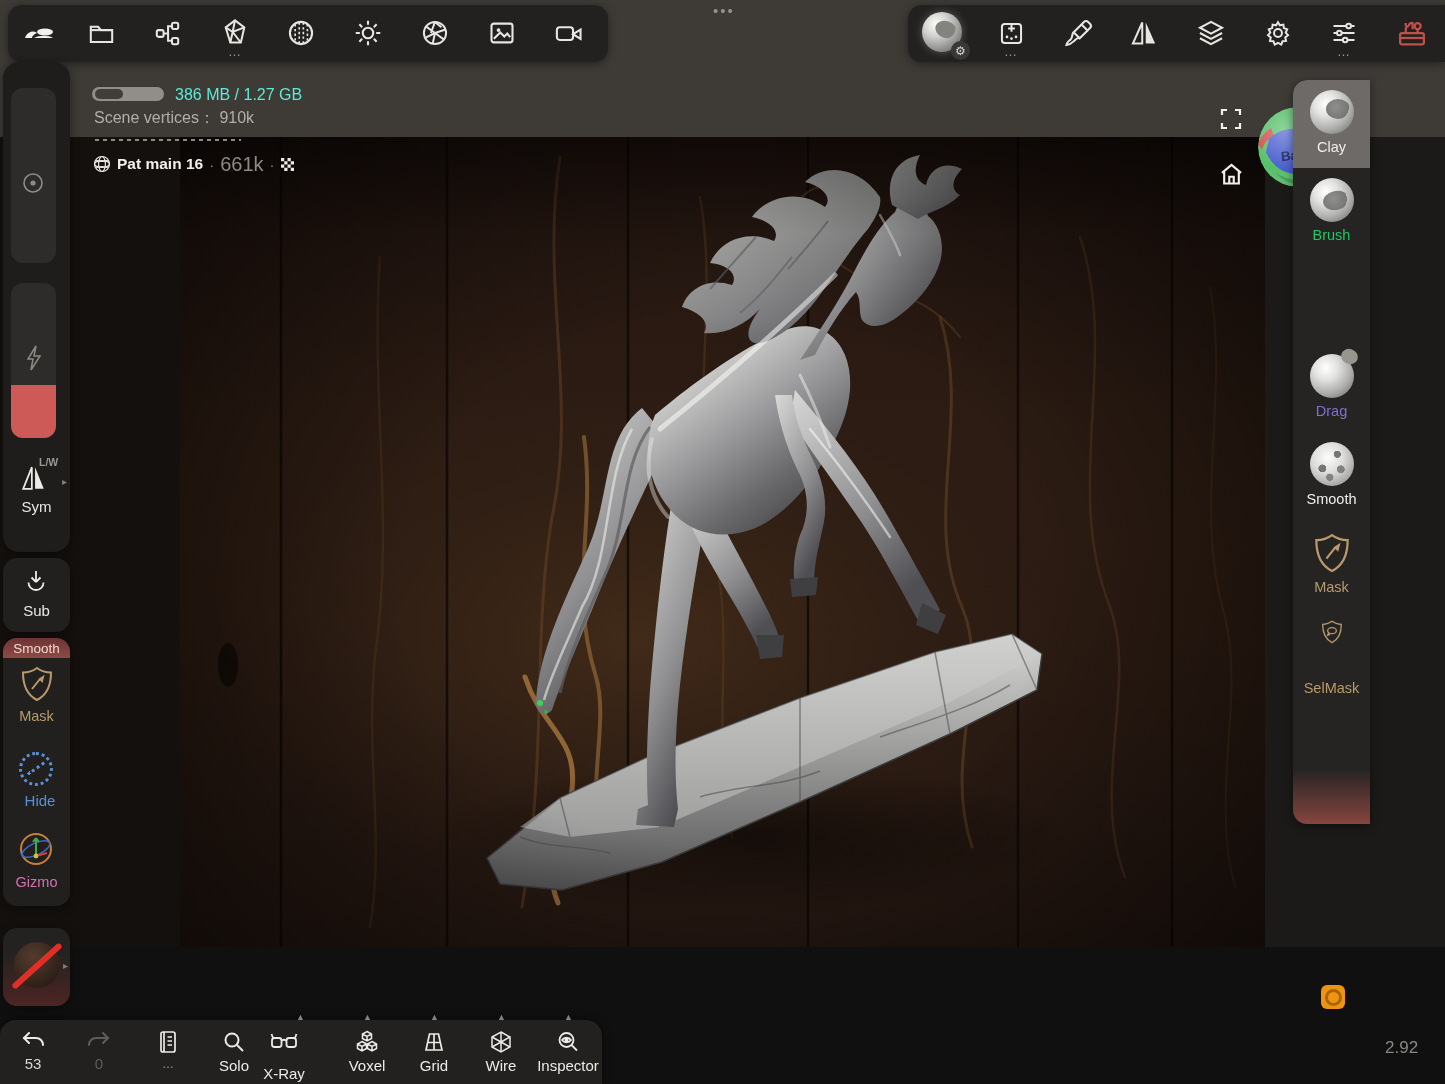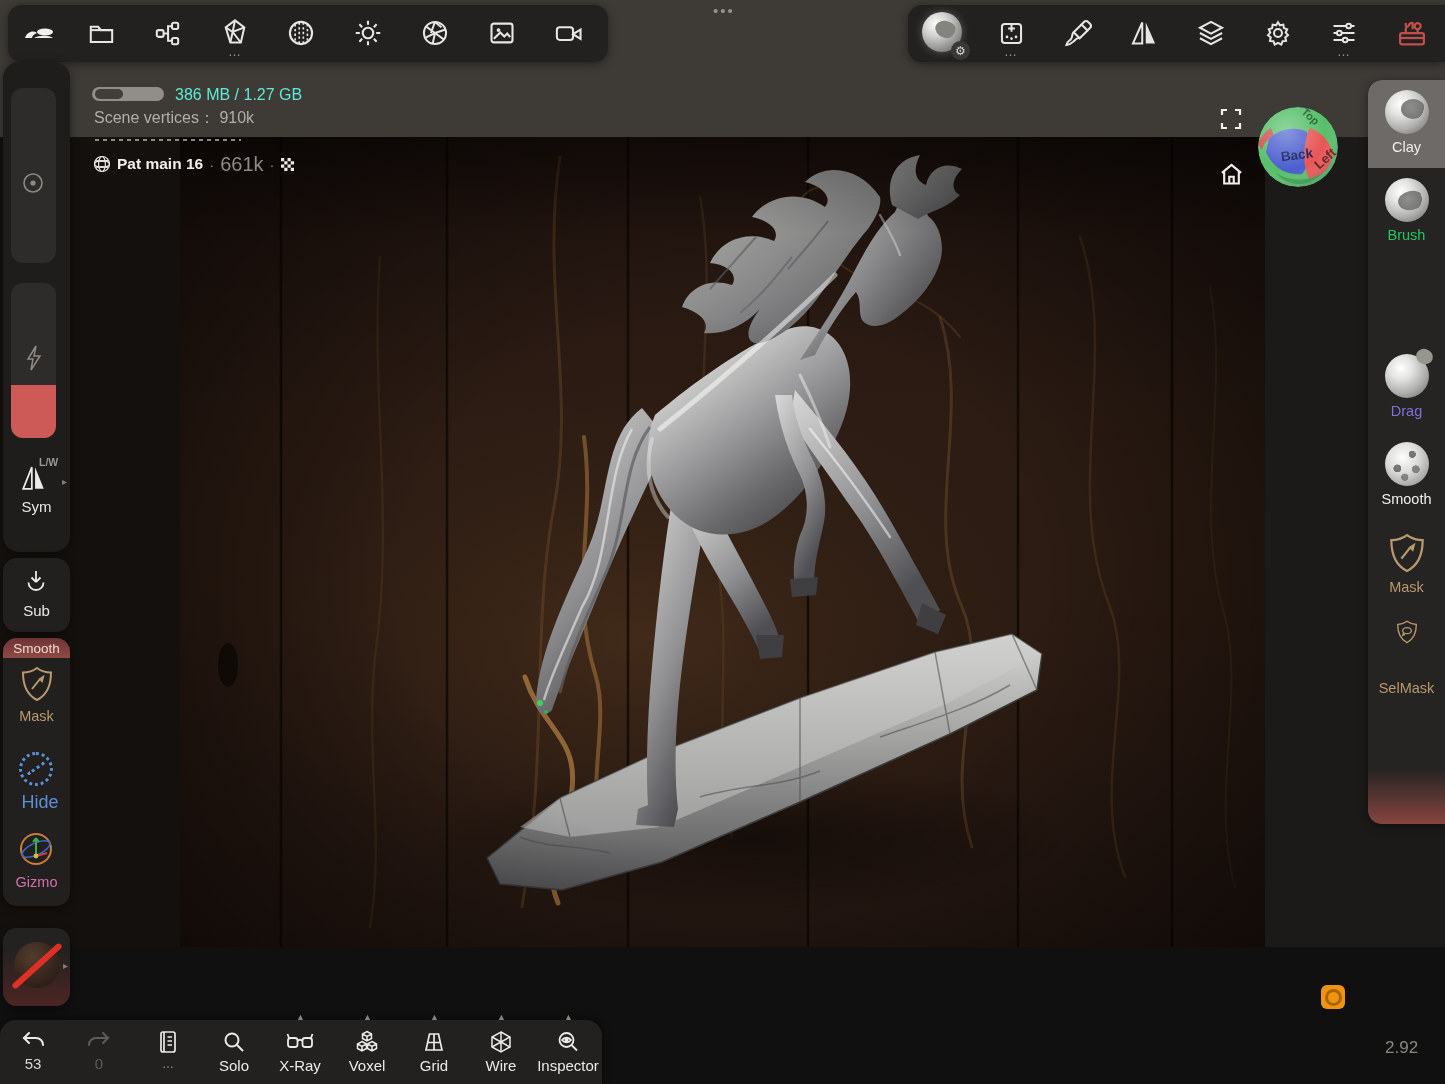--- a/index.html
+++ b/index.html
@@ -399,21 +399,21 @@
         <path d="M17 2 C21 5 27 6.5 31 6.5 C31 18 27 29 17 34 C7 29 3 18 3 6.5 C7 6.5 13 5 17 2 Z"></path>
         <path d="M12 23 L20 13 M20 13 L23 11 L22 15 Z"></path>
       </svg>
       <div class="abs" style="left: 0px; top: 48px; width: 67px; text-align: center; font-size: 14.5px; color: rgb(184, 154, 108);">Mask</div>
     </div>
 
     <div style="position:absolute;left:0;top:106px;width:67px;height:80px;">
       <div style="position:absolute;left:16px;top:8px;width:34px;height:34px;border:3px dotted #5b8fd6;border-radius:50%;box-sizing:border-box;">
         <div style="position:absolute;left:4px;top:12px;width:20px;height:0;border-top:3px dotted #5b8fd6;transform:rotate(-35deg);"></div>
       </div>
-      <div class="abs" style="left: 0px; top: 48px; width: 74px; text-align: center; font-size: 18px; color: rgb(91, 143, 214);">Hide</div>
+      <div class="abs" style="left: 0px; top: 48px; width: 74px; text-align: center; font-size: 15px; color: rgb(91, 143, 214);">Hide</div>
     </div>
 
     <div style="position:absolute;left:0;top:188px;width:67px;height:80px;">
       <svg width="38" height="38" viewBox="0 0 38 38" fill="none" style="position:absolute;left:14px;top:4px;">
         <circle cx="19" cy="19" r="15" stroke="#c87f3a" stroke-width="2"></circle>
         <ellipse cx="19" cy="19" rx="15" ry="6" stroke="#3a66c8" stroke-width="1.5" transform="rotate(-25 19 19)"></ellipse>
         <path d="M19 26 V8 M19 8 L16 12 M19 8 L22 12" stroke="#3fae4e" stroke-width="2"></path>
         <path d="M19 26 L30 23" stroke="#d04040" stroke-width="2"></path>
         <circle cx="19" cy="26" r="2.4" fill="#d0c040"></circle>
       </svg>
@@ -422,21 +422,21 @@
   </div>
 
   <div class="abs panel" style="left:3px;top:928px;width:67px;height:78px;overflow:hidden;
        background:linear-gradient(180deg,#242220 30%,#4c2523 100%);">
     <div style="position:absolute;left:11px;top:14px;width:46px;height:46px;border-radius:50%;
       background:radial-gradient(circle at 40% 32%, #543c2e 0%, #37261d 55%, #20150f 100%);"></div>
     <div style="position:absolute;left:2px;top:35px;width:64px;height:6px;border-radius:3px;background:#e03026;transform:rotate(-42deg);"></div>
     <div style="position:absolute;left:60px;top:32px;font-size:10px;color:#7f7d78;">▸</div>
   </div>
 
-  <div class="abs" style="left:1368px;top:80px;width:77px;height:744px;background:#252423;border-radius:14px 0 0 14px;overflow:hidden;box-shadow:0 2px 10px rgba(0,0,0,.45);text-decoration:underline;">
+  <div class="abs" style="left:1293px;top:80px;width:77px;height:744px;background:#252423;border-radius:14px 0 0 14px;overflow:hidden;box-shadow:0 2px 10px rgba(0,0,0,.45);text-decoration:underline;">
     <div style="position:absolute;left:0;bottom:0;width:77px;height:55px;background:linear-gradient(180deg,rgba(216,90,84,0),rgba(214,96,88,.55));"></div>
 
     <div class="toolitem" style="top:0;background:#6d6a67;border-radius:14px 0 0 0;">
       <div class="sph sph-base">
           <div class="bite" style="left:16px;top:9px;width:24px;height:20px;"></div>
         </div>
       <div class="toollbl" style="color: rgb(240, 239, 237);">Clay</div>
     </div>
     <div class="toolitem" style="top:88px;">
       <div class="sph sph-base">
@@ -515,21 +515,21 @@
     </svg>
     <div class="botlbl" style="color:#9a9793;font-size:12px;">…</div>
   </div>
   <div class="bitem" style="left:204px;">
     <svg width="24" height="24" viewBox="0 0 24 24" fill="none" stroke="#eceae6" stroke-width="2">
       <circle cx="10" cy="10" r="6.5"></circle>
         <path d="M15 15 L21 21"></path>
     </svg>
     <div class="botlbl">Solo</div>
   </div>
-  <div class="bitem" style="left:270px;">
+  <div class="bitem" style="left:254px;gap:8px;">
     <svg width="30" height="24" viewBox="0 0 30 24" fill="none" stroke="#eceae6" stroke-width="1.8">
       <path d="M4 8 L2.5 4 M26 8 L27.5 4"></path>
       <rect x="3" y="8" width="9.5" height="9" rx="2.5"></rect>
         <rect x="17.5" y="8" width="9.5" height="9" rx="2.5"></rect>
       <path d="M12.5 11 C14 9.3 16 9.3 17.5 11"></path>
     </svg>
     <div class="botlbl">X-Ray</div>
   </div>
   <div class="bitem" style="left:337px;">
     <svg width="26" height="24" viewBox="0 0 26 24" fill="none" stroke="#eceae6" stroke-width="1.5">

